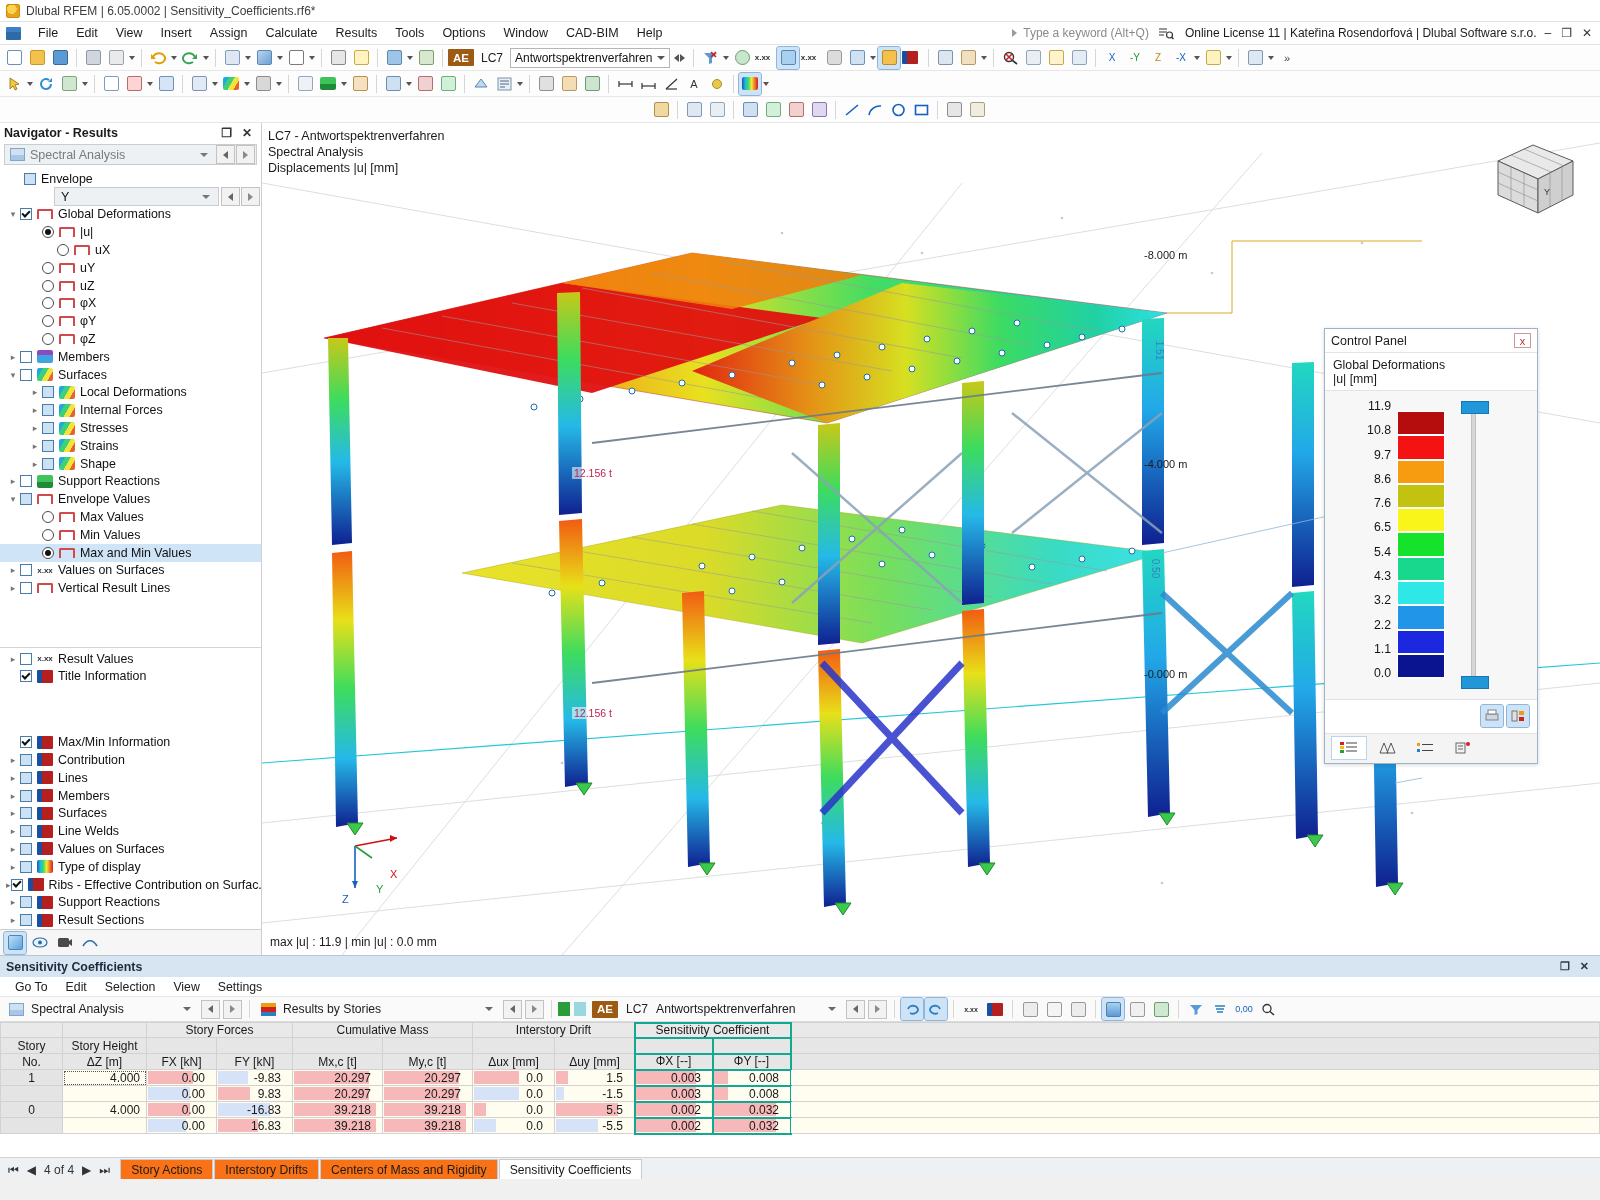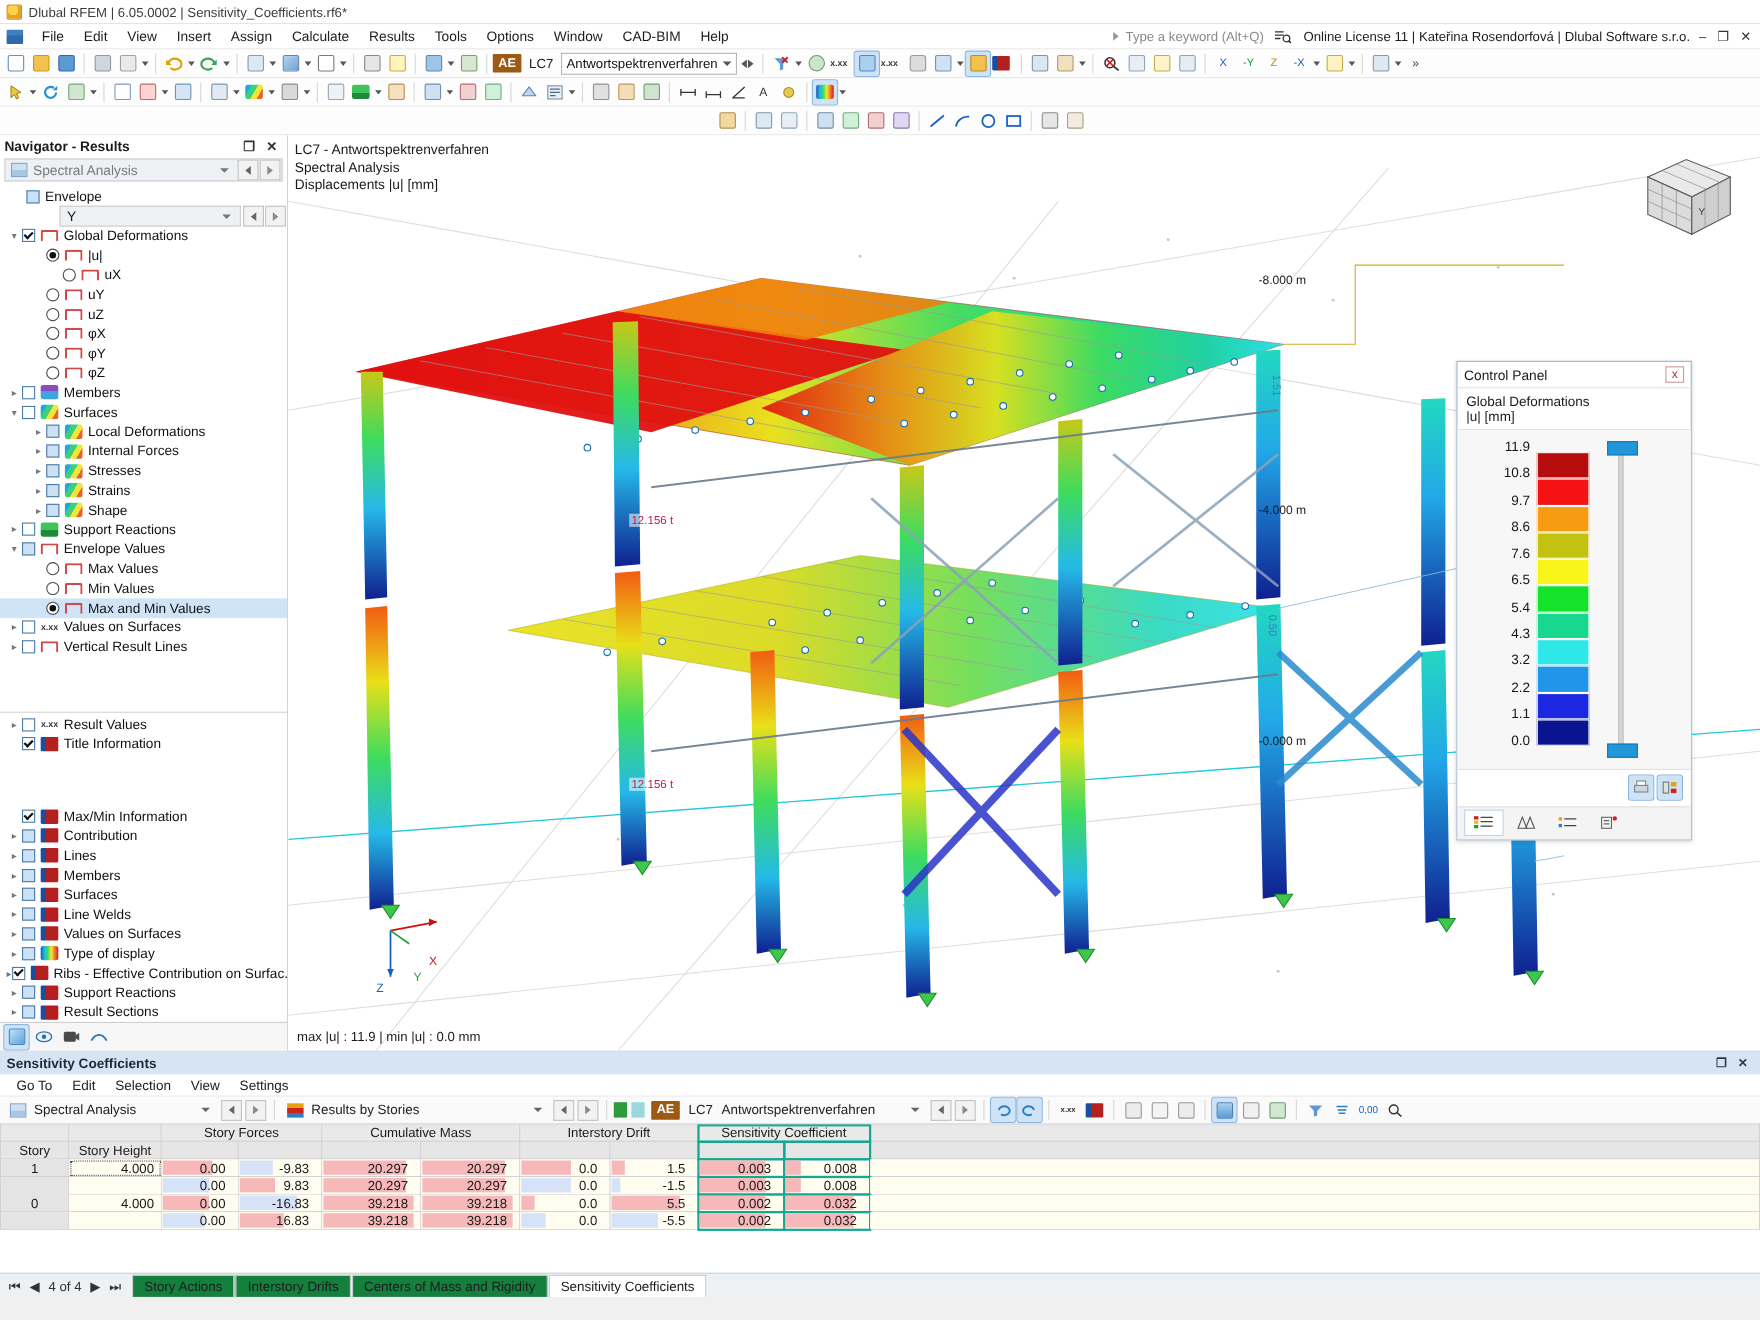--- a/index.html
+++ b/index.html
@@ -111,21 +111,21 @@
   .grp th{height:14px;background:#e9e9e9;}
   td{background:#fffdf0;text-align:right;padding-right:6px;color:#1a1a1a;position:relative;}
   td.sn{background:#e4e4e4;text-align:center;padding:0;}
   .bar{position:absolute;left:1px;top:1px;bottom:1px;}
   .bar.red{background:#f6b8b8;}
   .bar.blue{background:#d5e2f7;}
   .cellv{position:relative;z-index:2;padding-right:5px;}
   .sens{outline:2.5px solid #12a892;outline-offset:-1px;}
   .tabsrow{height:22px;display:flex;align-items:flex-end;border-top:1px solid #d2d2d2;background:#eef1f4;padding-left:4px;gap:0;}
   .pgn{display:flex;align-items:center;gap:8px;padding:0 10px 2px 4px;font-size:12px;color:#333;}
-  .ttab{height:20px;padding:0 10px;display:inline-flex;align-items:center;font-size:12.2px;border:1px solid #c6ccd2;border-bottom:none;background:#15803d;color:#1b1b1b;margin-right:1px;}
+  .ttab{height:20px;padding:0 10px;display:inline-flex;align-items:center;font-size:12.2px;border:1px solid #c6ccd2;border-bottom:none;background:#f97316;color:#1b1b1b;margin-right:1px;}
   .ttab.act{background:#fff;font-weight:normal;}
 </style>
 </head>
 <body>
 
 <div class="titlebar">
   <span class="appicon"></span>
   <span class="ttext">Dlubal RFEM | 6.05.0002 | Sensitivity_Coefficients.rf6*</span>
 </div>
 
@@ -1289,20 +1289,33 @@
           <th rowspan="1">Story</th>
           <th>Story Height</th>
           <th></th>
           <th></th>
           <th></th>
           <th></th>
           <th></th>
           <th></th>
           <th class="sens" style="border-top:none;border-bottom:none"></th>
           <th class="sens" style="border-top:none;border-bottom:none"></th>
+          <th></th>
+        </tr>
+        <tr>
+          <th>No.</th>
+          <th>ΔZ [m]</th>
+          <th>FX [kN]</th>
+          <th>FY [kN]</th>
+          <th>Mx,c [t]</th>
+          <th>My,c [t]</th>
+          <th>Δux [mm]</th>
+          <th>Δuy [mm]</th>
+          <th class="sens" style="border-top:none">ΦX [--]</th>
+          <th class="sens" style="border-top:none">ΦY [--]</th>
           <th></th>
         </tr>
       </thead>
       <tbody id="tbody">
           <tr>
             <td class="sn">1</td>
             <td style="outline: rgb(85, 85, 85) dotted 1px; outline-offset: -2px;">4.000</td>
             <td><span class="bar red" style="width: 45px;"></span><span class="cellv">0.00</span></td>
             <td><span class="bar blue" style="width: 30px; left: 1px;"></span><span class="cellv">-9.83</span></td>
             <td><span class="bar red" style="width: 75px;"></span><span class="cellv">20.297</span></td>

